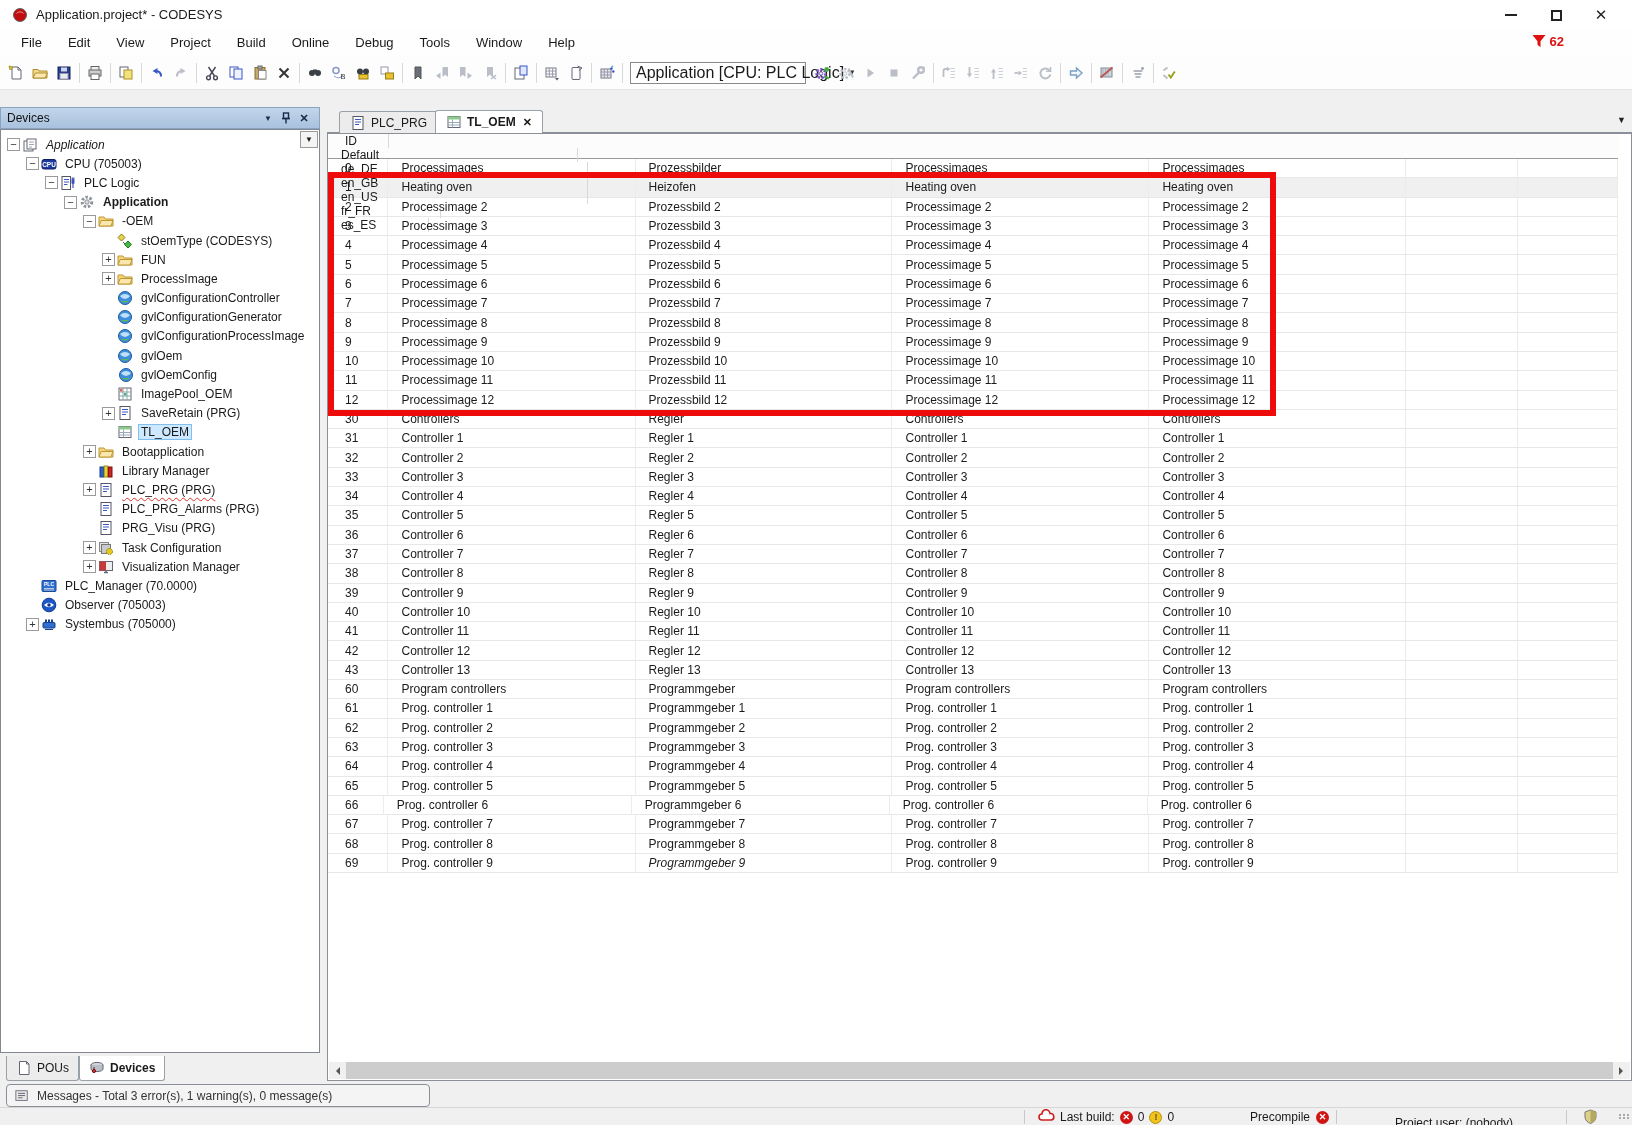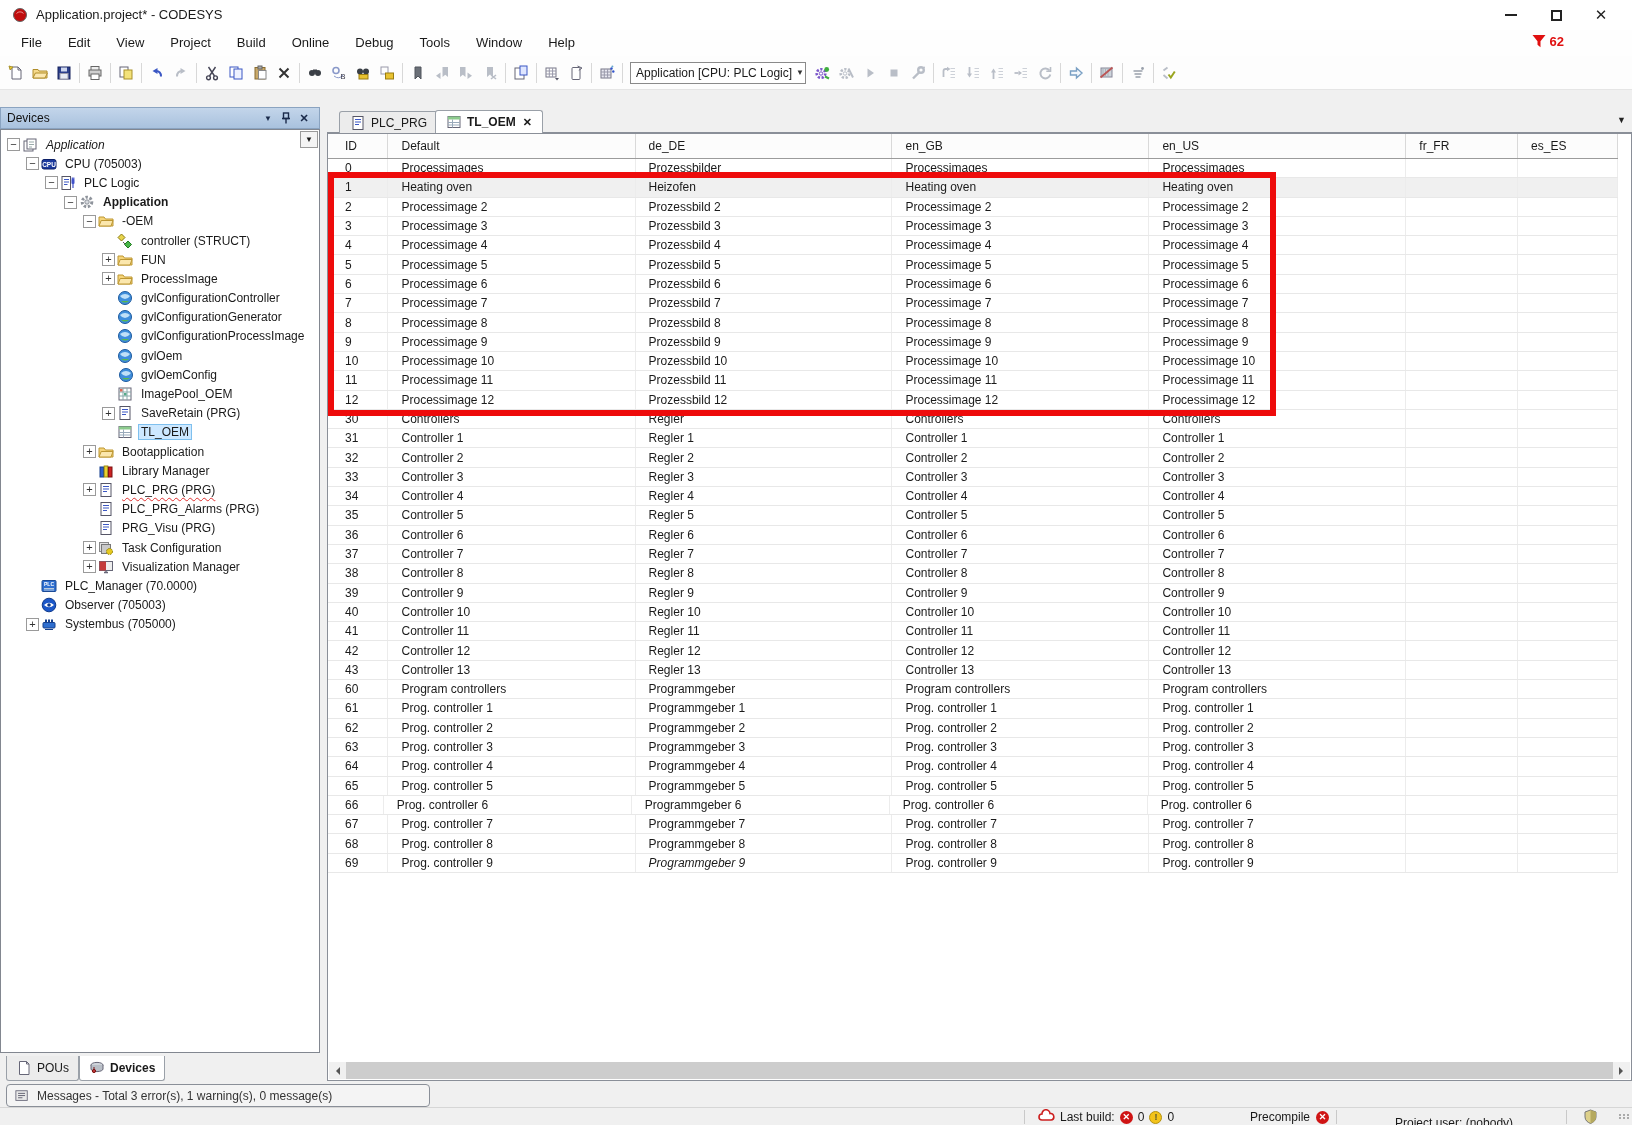--- a/index.html
+++ b/index.html
@@ -22,21 +22,21 @@
   .menu-item { padding:0 13px; line-height:26px; font-size:13px; }
   #filter-badge { position:absolute; right:68px; top:3px; display:flex; align-items:center; gap:3px; }
   #filter-badge b { color:#e01010; font-size:13px; }
 
   #toolbar { position:absolute; left:0; top:56px; width:1632px; height:34px; background:#fdfdfd;
     display:flex; align-items:center; padding-left:4px; border-bottom:1px solid #e5e5e5;}
   .tbicon { width:24px; height:24px; display:flex; align-items:center; justify-content:center; }
   .tbsep { width:1px; height:20px; background:#d8d8d8; margin:0 3px; }
   #app-combo { height:22px; width:176px; border:1px solid #8a8a8a; background:#fff; margin:0 4px;
     display:flex; align-items:center; padding:0 5px; }
-  #app-combo .cval { flex:1; font-size:12px; white-space:nowrap; }
+  #app-combo .cval { flex:1; font-size:16px; white-space:nowrap; }
   #app-combo .carr { font-size:8px; color:#333; padding-left:4px; }
 
   
   #devices { position:absolute; left:0; top:107px; width:320px; height:946px; }
   #devices-header { position:absolute; left:0; top:0; width:320px; height:22px;
     background:linear-gradient(#c3d5ea,#a9c2de); border:1px solid #8aa3c0;
     display:flex; align-items:center; padding:0 6px; }
   #devices-header .ttl { flex:1; font-size:12px; color:#111; }
   .hdrbtn { width:18px; height:16px; display:flex; align-items:center; justify-content:center;
     color:#1a2a4a; font-weight:bold; }
@@ -64,21 +64,21 @@
   .etab { position:absolute; top:1px; height:22px; display:flex; align-items:center; gap:5px;
     padding:0 10px; border:1px solid #9aa0a8; border-bottom:none; background:#ececec;
     border-radius:3px 3px 0 0; font-size:12px; }
   .etab.active { background:#fff; font-weight:bold; height:23px; top:0; z-index:2; }
   .etab .tclose { font-weight:bold; font-size:11px; margin-left:2px; }
   #tab-dropdown { position:absolute; right:6px; top:5px; font-size:9px; color:#222; }
 
   #table-area { position:absolute; left:0; top:23px; width:1305px; height:948px;
     background:#fff; border:1px solid #8a8f98; overflow:hidden; }
   .trow, #thead-row { display:flex; width:1290px; }
-  #thead-row { height:25px; border-bottom:1px solid #9b9b9b; background:#fcfcfc; }
+  #thead-row { height:25px; border-bottom:1px solid #9b9b9b; background:#fcfcfc;flex-direction:column; }
   .hcell { border-right:1px solid #d9d9d9; display:flex; align-items:center; font-size:12px; }
   .trow { height:19.3px; border-bottom:1px solid #e8e8e8; }
   .trow.sel { background:#f0f0f0; }
   .tcell { border-right:1px solid #ececec; display:flex; align-items:center;
     font-size:12px; overflow:hidden; white-space:nowrap; }
   .c-id { padding-left:17px; } .c-tx { padding-left:13px; }
   .fill { flex:1; border-right:none !important; }
   #redbox { position:absolute; left:0; width:948px; border:6px solid #ee0b0b; z-index:5; pointer-events:none; }
 
   #hscroll { position:absolute; left:1px; right:1px; bottom:1px; height:17px; background:#f0f0f0; z-index:6; }
@@ -476,21 +476,21 @@
             </svg></span>
           <span class="tree-lbl">-OEM</span>
         </div>
         <div class="tree-row" style="padding-left: 99px;">
           <span class="tree-exp"></span>
           <span class="tree-ico"><svg width="16" height="16" viewBox="0 0 16 16">
               <path d="M4.5 1 L8 4.5 L4.5 8 L1 4.5 z" fill="#e8d44d" stroke="#8a7a10"></path>
               <path d="M11 8 L14.5 11.5 L11 15 L7.5 11.5 z" fill="#49b649" stroke="#1f7a1f"></path>
               <path d="M6 9 l2 2" stroke="#555"></path>
             </svg></span>
-          <span class="tree-lbl">controller (STRUCT)</span>
+          <span class="tree-lbl">stOemType (CODESYS)</span>
         </div>
         <div class="tree-row" style="padding-left: 99px;">
           <span class="tree-exp box" data-g="+"></span>
           <span class="tree-ico"><svg width="16" height="16" viewBox="0 0 16 16">
               <path d="M1 13 V4 h5 l1.5 2 H15 v7 z" fill="#f6d57a" stroke="#bd9732"></path>
               <path d="M1 13 l2.2-5.5 H15 L13 13 z" fill="#fbe7ad" stroke="#bd9732"></path>
             </svg></span>
           <span class="tree-lbl">FUN</span>
         </div>
         <div class="tree-row" style="padding-left: 99px;">

